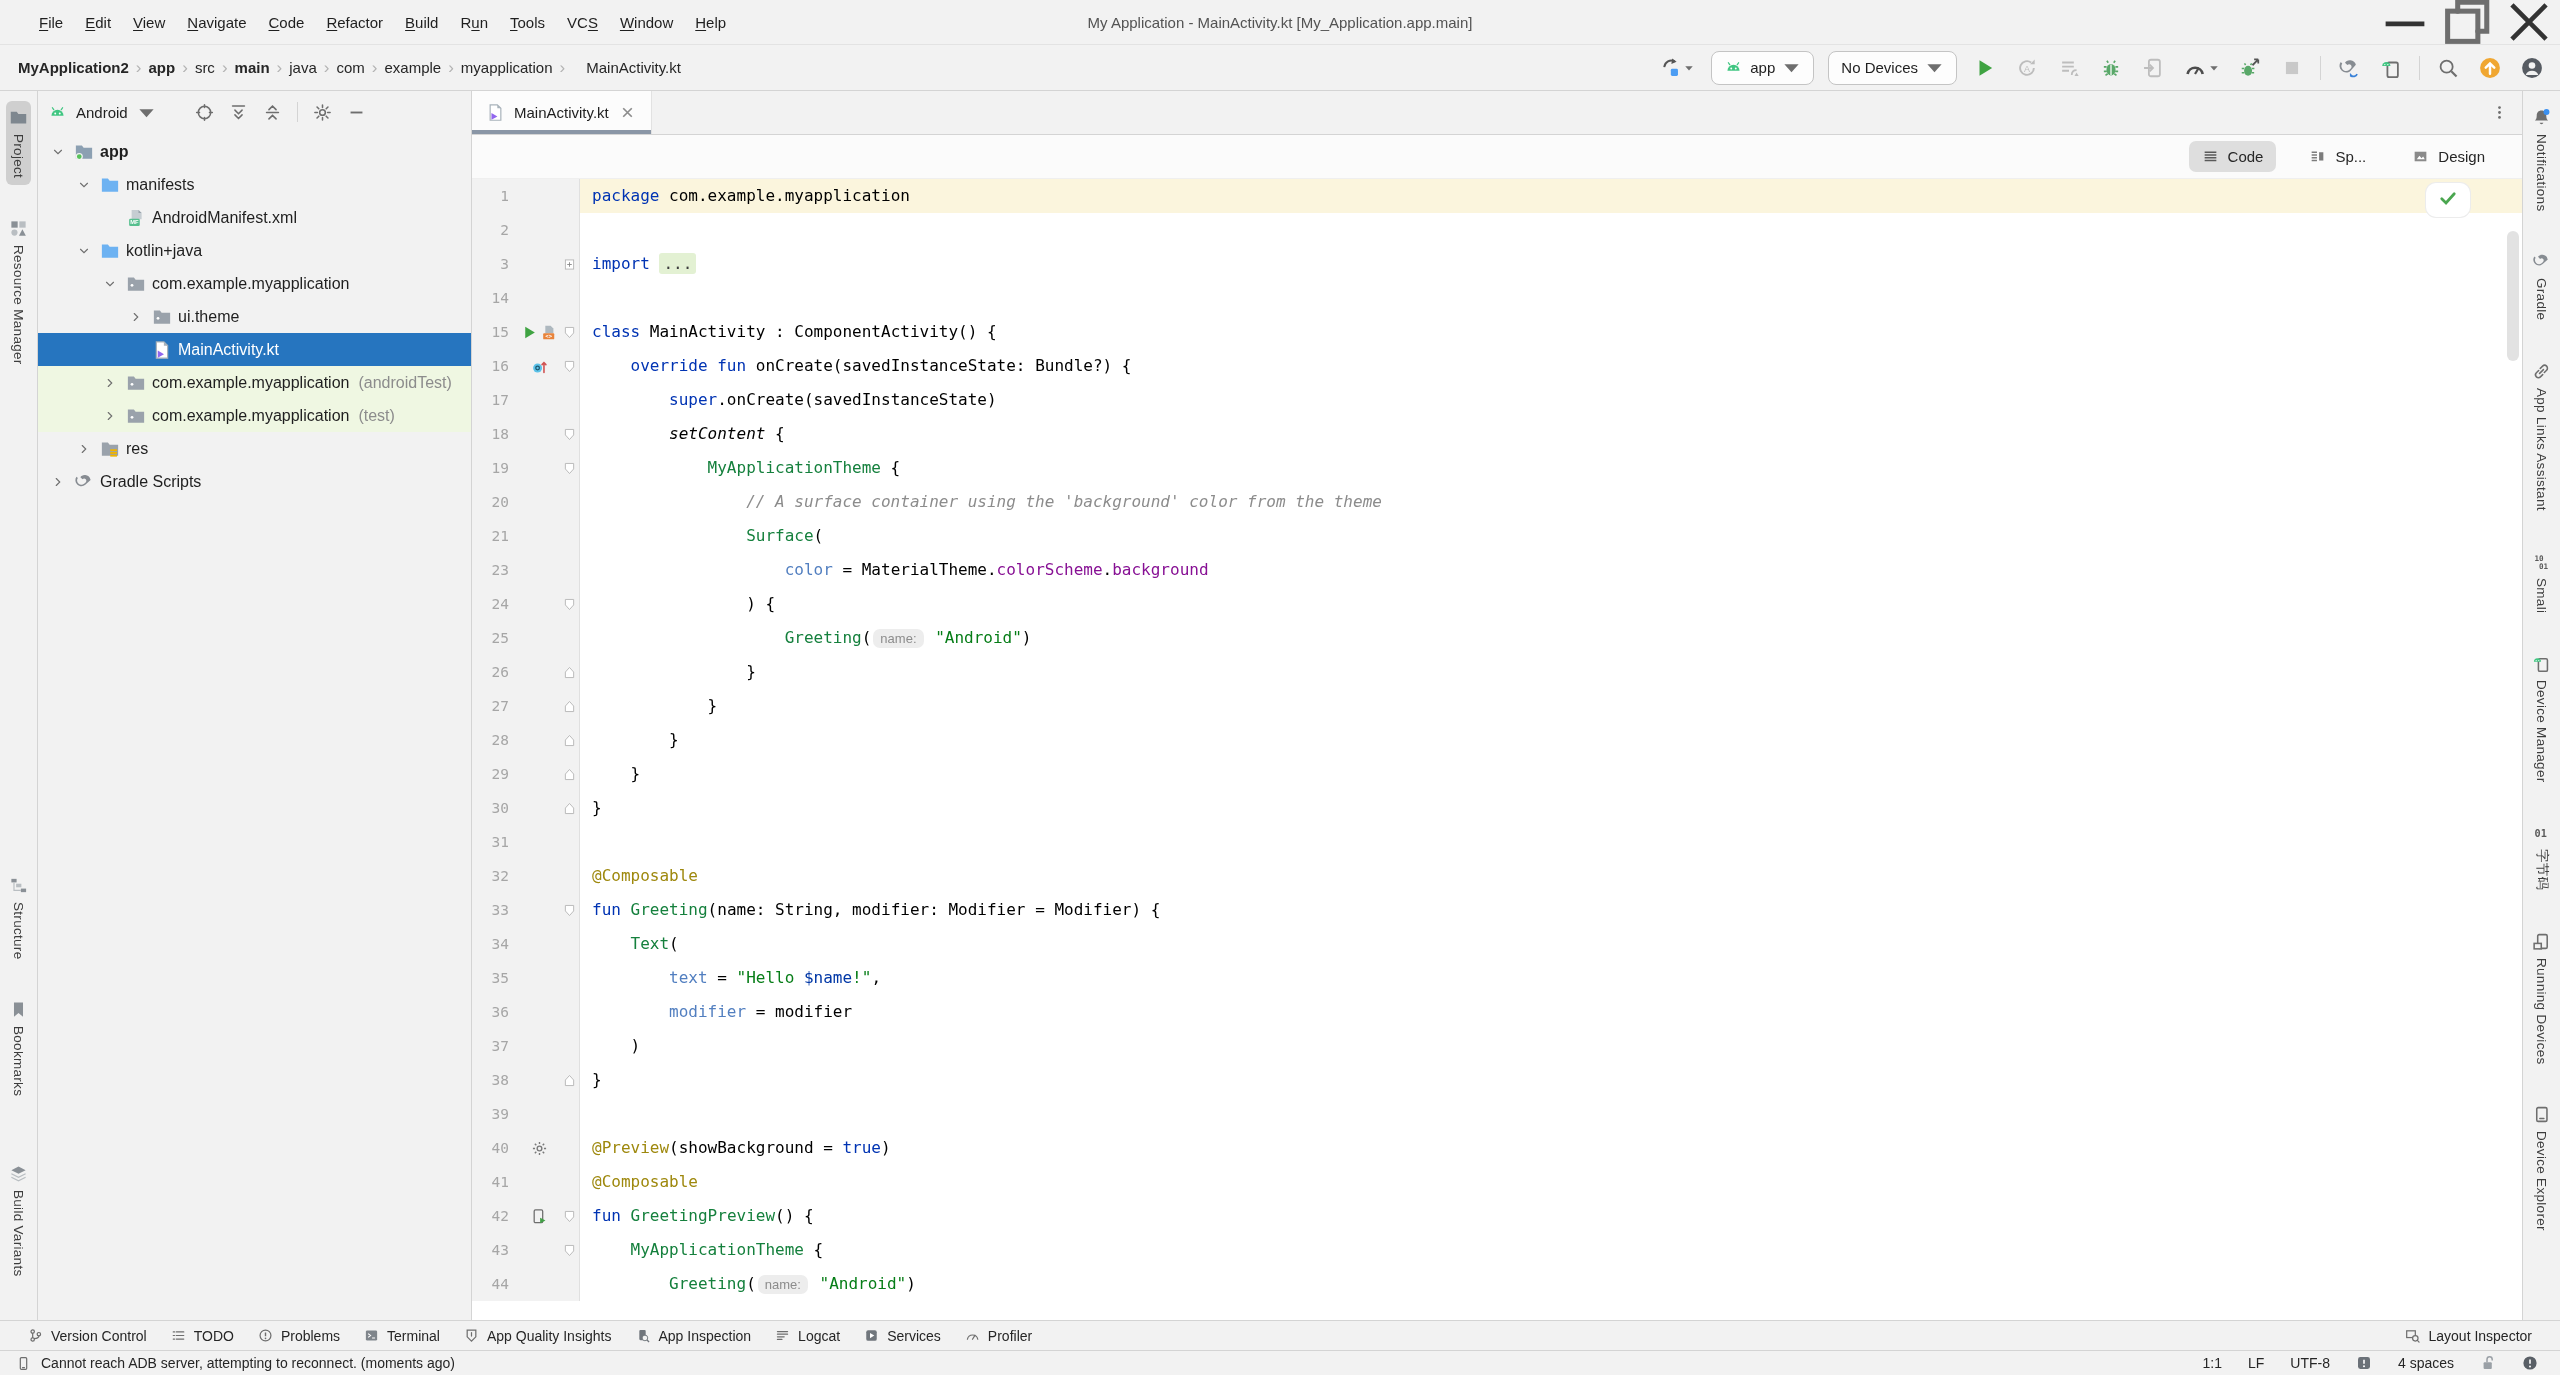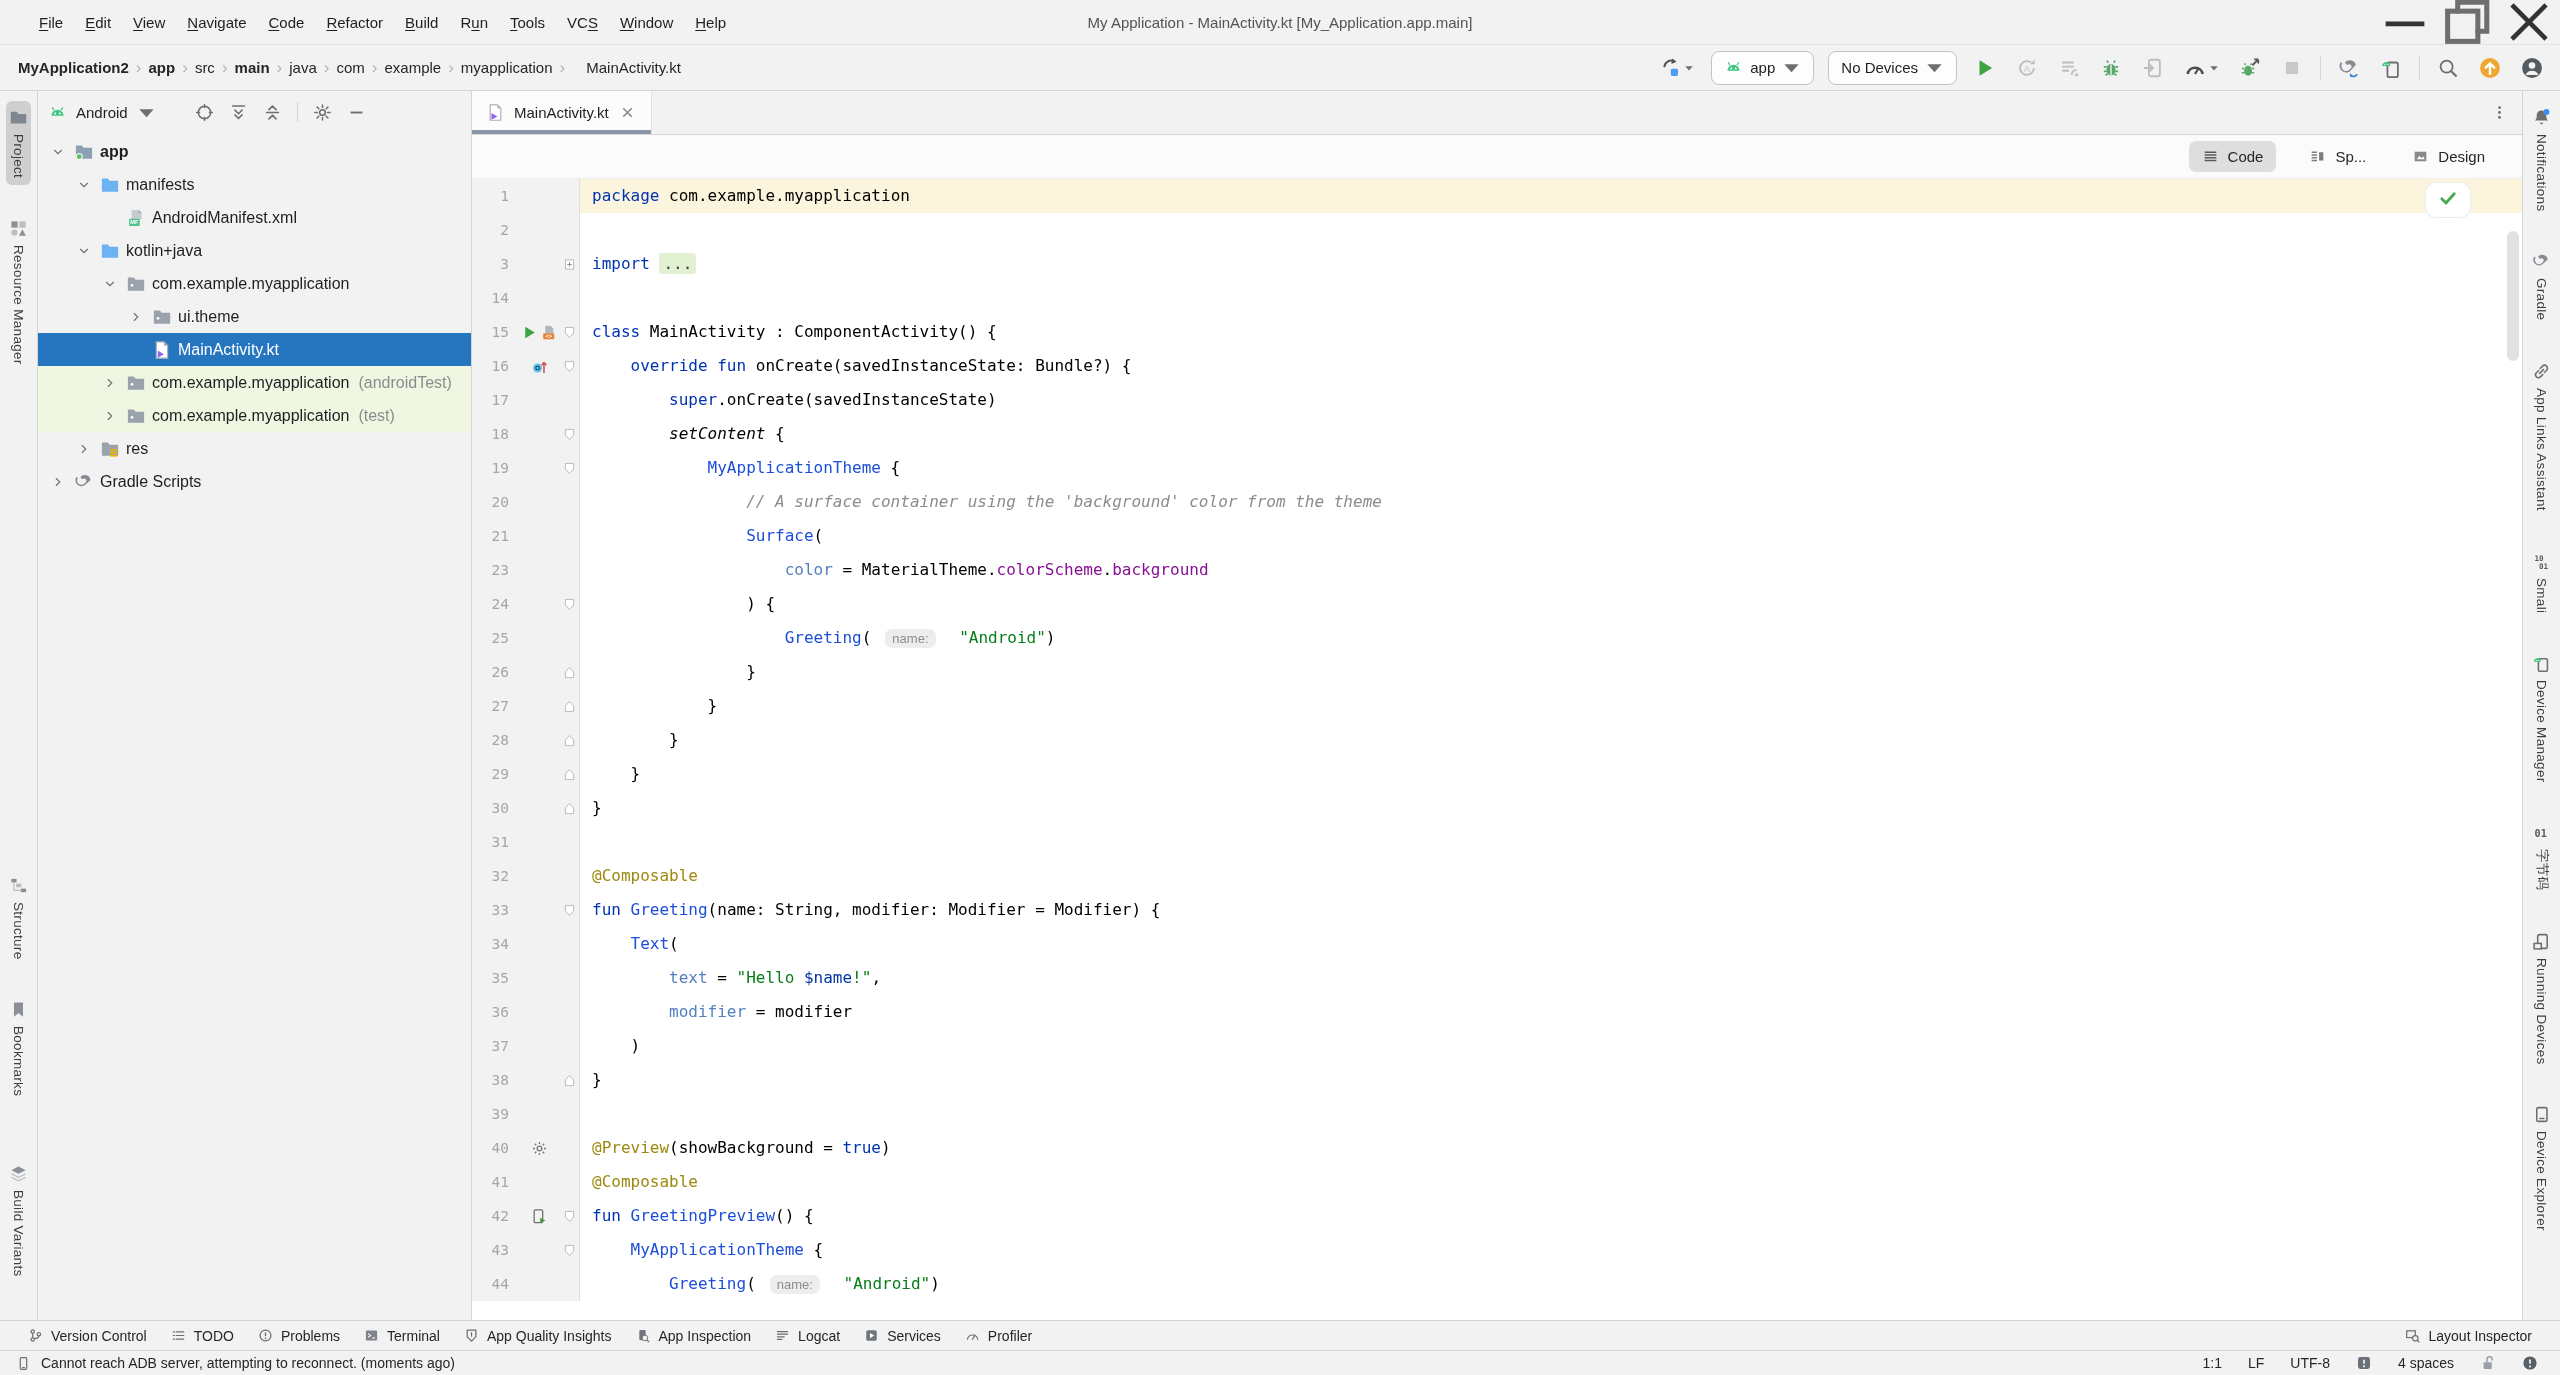--- a/index.html
+++ b/index.html
@@ -82,30 +82,30 @@
   .code-wrap { flex: 1 1 auto; min-height: 0; overflow: hidden; position: relative; font-family: "DejaVu Sans Mono", "Liberation Mono", monospace; font-size: 16px; }
   .cl { display: flex; height: 34px; line-height: 34px; }
   .ln { width: 46px; flex: 0 0 auto; text-align: right; padding-right: 9px; color: #a6a6a6; background: #f2f2f2; font-size: 14.5px; }
   .gi { width: 42px; flex: 0 0 auto; background: #f2f2f2; display: flex; align-items: center; justify-content: center; gap: 2px; }
   .gi svg { width: 17px; height: 17px; }
   .fm { width: 20px; flex: 0 0 auto; background: #f2f2f2; border-right: 1px solid #e0e0e0; display: flex; align-items: center; justify-content: center; }
   .fm svg { width: 11px; height: 13px; }
   .ct { flex: 1; white-space: pre; padding-left: 12px; color: #000; }
   .cl-hl .ct { background: #fbf5dd; }
   .tk-kw { color: #0033b3; }
-  .tk-fn { color: #1d4ed8; text-align: right; }
+  .tk-fn { color: #15803d; text-align: right; }
   .tk-str { color: #067d17; }
   .tk-cmt { color: #8c8c8c; font-style: italic; }
   .tk-ann { color: #9e880d; text-align: right; }
   .tk-nm { color: #527fc0; }
   .tk-pr { color: #871094; }
   .tk-ex { font-style: italic; }
   .tk-tp { color: #0037a6; }
   .tk-fd { background: #e3f1d3; color: #3c3c3c; border-radius: 3px; padding: 1px 4px; }
-  .tk-hint { background: #ededed; color: #8c8c8c; border-radius: 7px; padding: 2px 7px; font-family: "Liberation Sans", sans-serif; font-size: 13px; margin: 0 14px; }
+  .tk-hint { background: #ededed; color: #8c8c8c; border-radius: 7px; padding: 2px 7px; font-family: "Liberation Sans", sans-serif; font-size: 13px; margin: 0 2px; }
   .inspect-widget { position: absolute; top: 4px; right: 52px; background: #fff; border-radius: 10px; padding: 5px 12px; box-shadow: 0 0 0 1px #ececec; }
   .inspect-widget svg { width: 20px; height: 20px; }
   .scroll-thumb { position: absolute; right: 3px; top: 52px; width: 12px; height: 130px; background: #e2e2e2; border-radius: 6px; }
 
   
   .toolwindow-bar { height: 30px; flex: 0 0 auto; display: flex; align-items: center; background: #f2f2f2; border-top: 1px solid #d4d4d4; padding: 0 16px; font-size: 14px; color: #262626; }
   .tw-item { display: inline-flex; align-items: center; gap: 8px; padding: 0 12px; height: 100%; }
   .tw-item svg { width: 15px; height: 15px; }
   .tw-right { margin-left: auto; }
   .statusbar { height: 25px; flex: 0 0 auto; display: flex; align-items: center; background: #f2f2f2; border-top: 1px solid #d4d4d4; padding: 0 16px; font-size: 14px; color: #262626; gap: 10px; }

